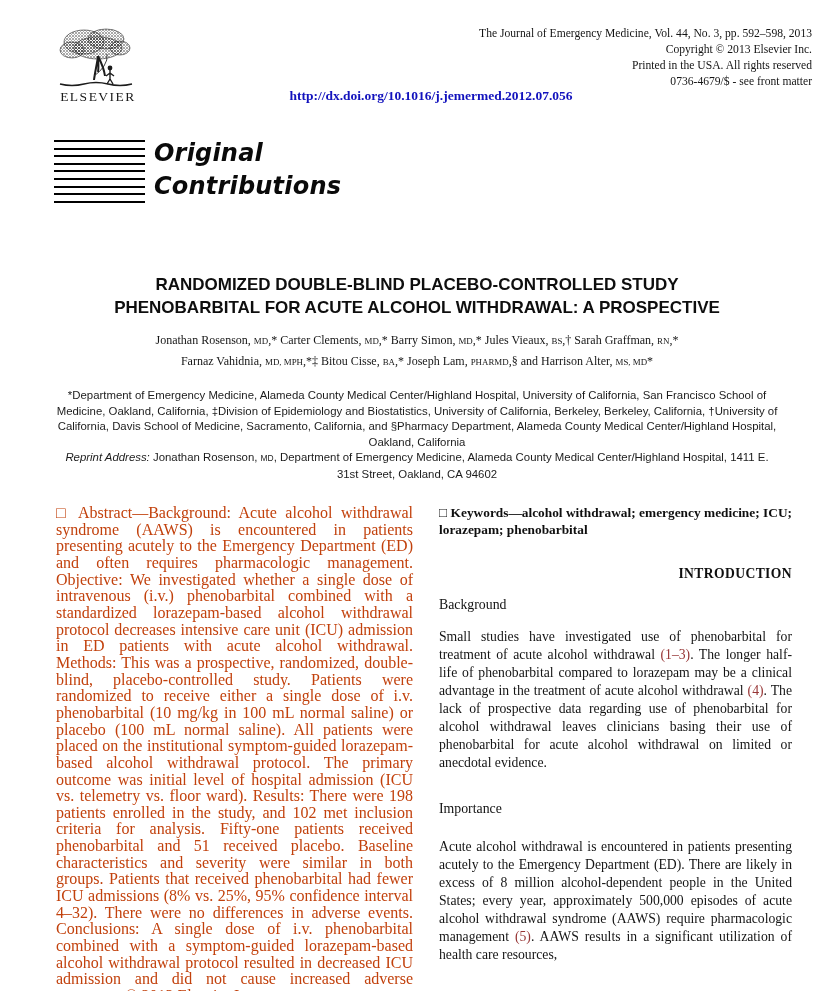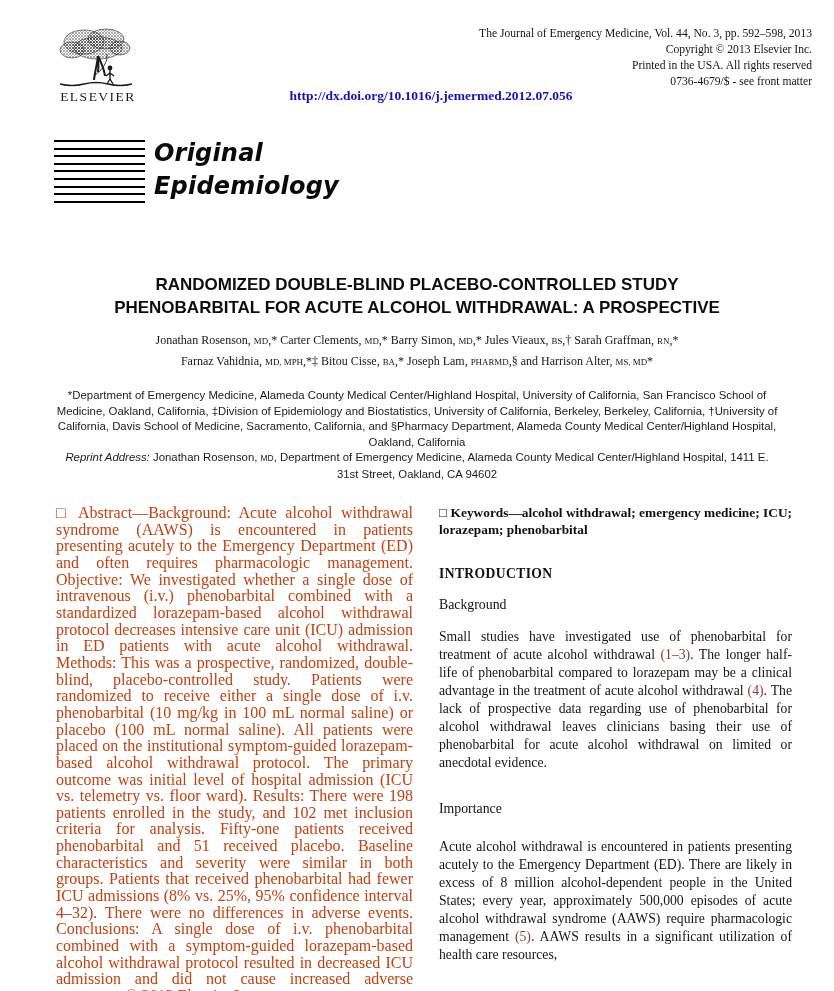--- a/index.html
+++ b/index.html
@@ -131,21 +131,21 @@
   }
   .keywords {
     font-weight: bold;
     font-size: 13.35px;
     line-height: 16.8px;
     text-align: justify;
     color: #0f0f0f;
   }
   .intro-heading {
     margin-top: 27px;
-    text-align: left;
+    text-align: right;
     font-weight: bold;
     font-size: 13.6px;
     letter-spacing: 0.4px;
     color: #0f0f0f;
   }
   .sub-heading {
     margin-top: 15px;
     font-weight: normal;
     font-size: 13.8px;
     color: #111;
@@ -200,21 +200,21 @@
     <div>Printed in the USA. All rights reserved</div>
     <div>0736-4679/$ - see front matter</div>
   </div>
 
   <a class="doi-link">http://dx.doi.org/10.1016/j.jemermed.2012.07.056</a>
 
   <div class="banner">
     <div class="rule-stack"></div>
     <div class="banner-title">
       <div>Original</div>
-      <div>Epidemiology</div>
+      <div>Contributions</div>
     </div>
   </div>
 
   <h1 class="article-title">
     <div>RANDOMIZED DOUBLE-BLIND PLACEBO-CONTROLLED STUDY</div>
     <div>PHENOBARBITAL FOR ACUTE ALCOHOL WITHDRAWAL: A PROSPECTIVE</div>
   </h1>
 
   <div class="authors">
     <div><span>Jonathan Rosenson, </span><span class="sc">MD</span><span>,* Carter Clements, </span><span class="sc">MD</span><span>,* Barry Simon, </span><span class="sc">MD</span><span>,* Jules Vieaux, </span><span class="sc">BS</span><span>,† Sarah Graffman, </span><span class="sc">RN</span><span>,*</span></div>

